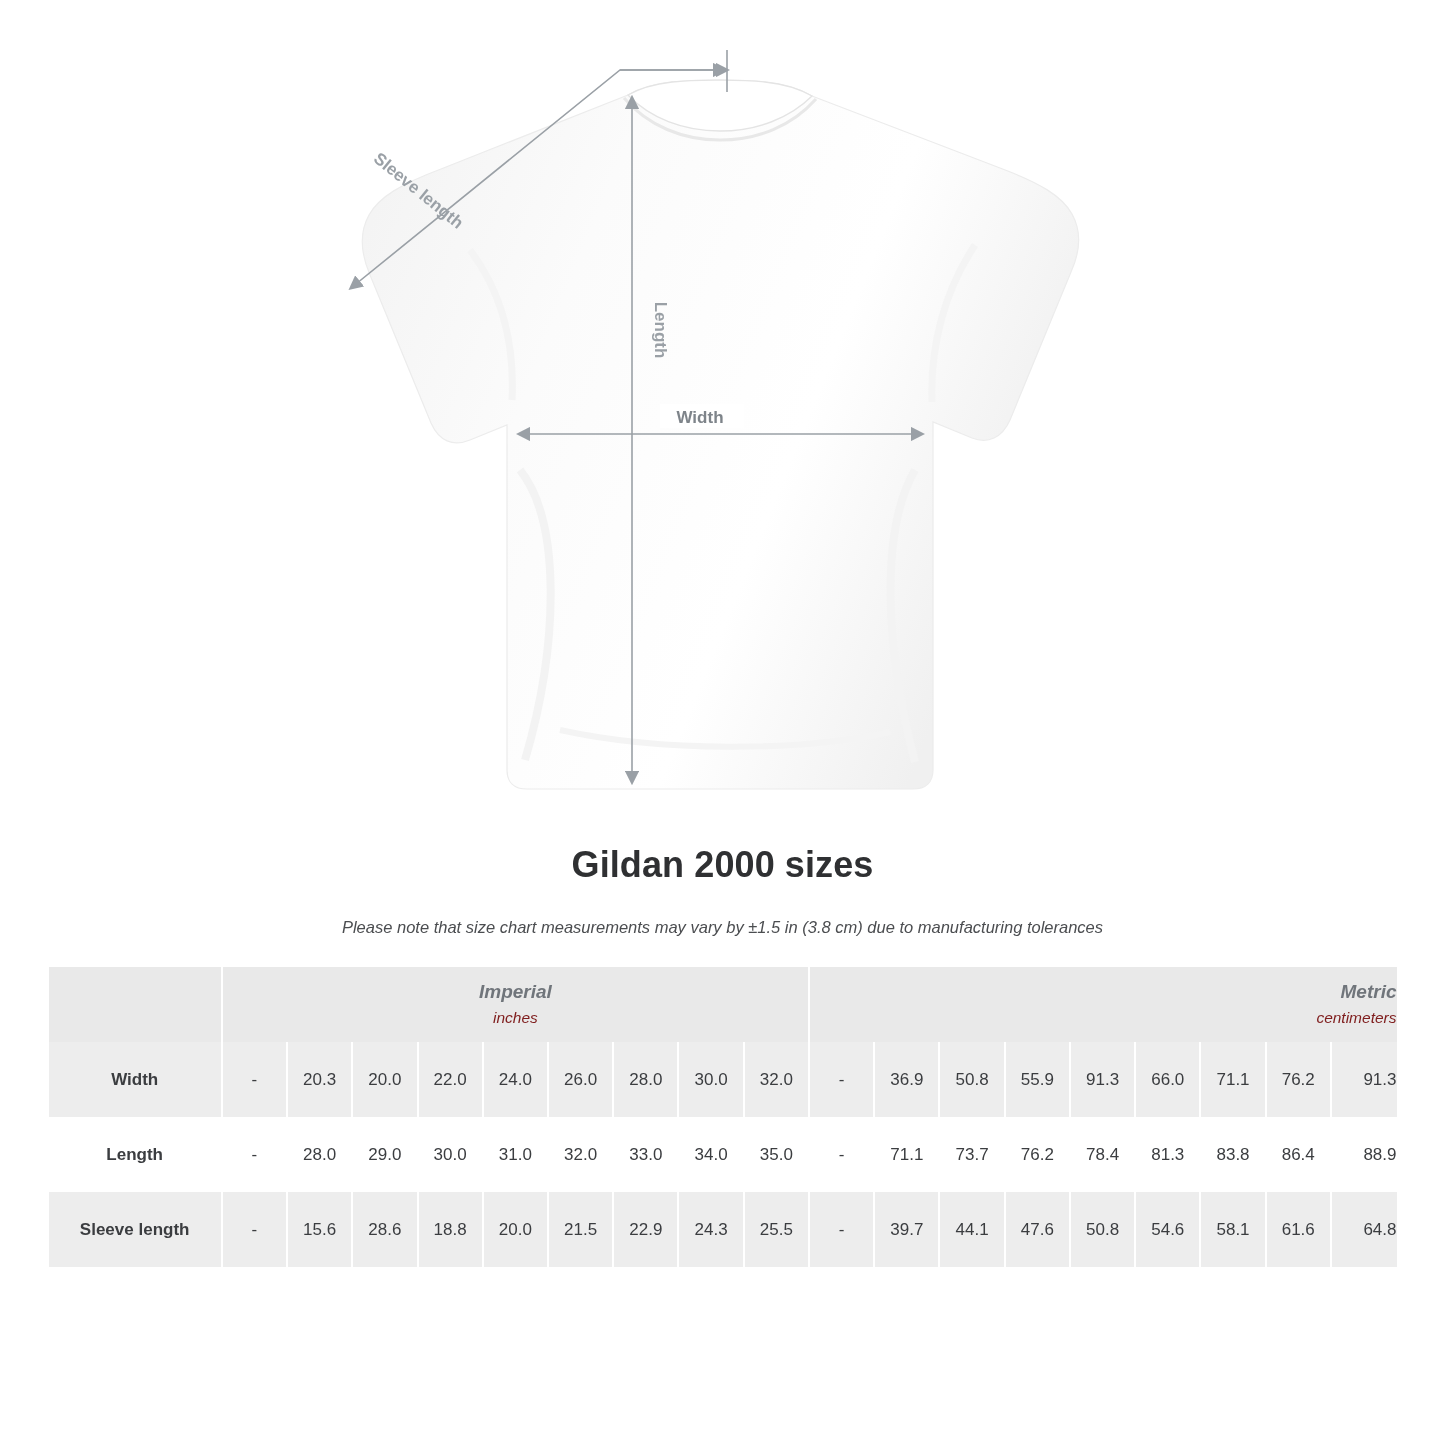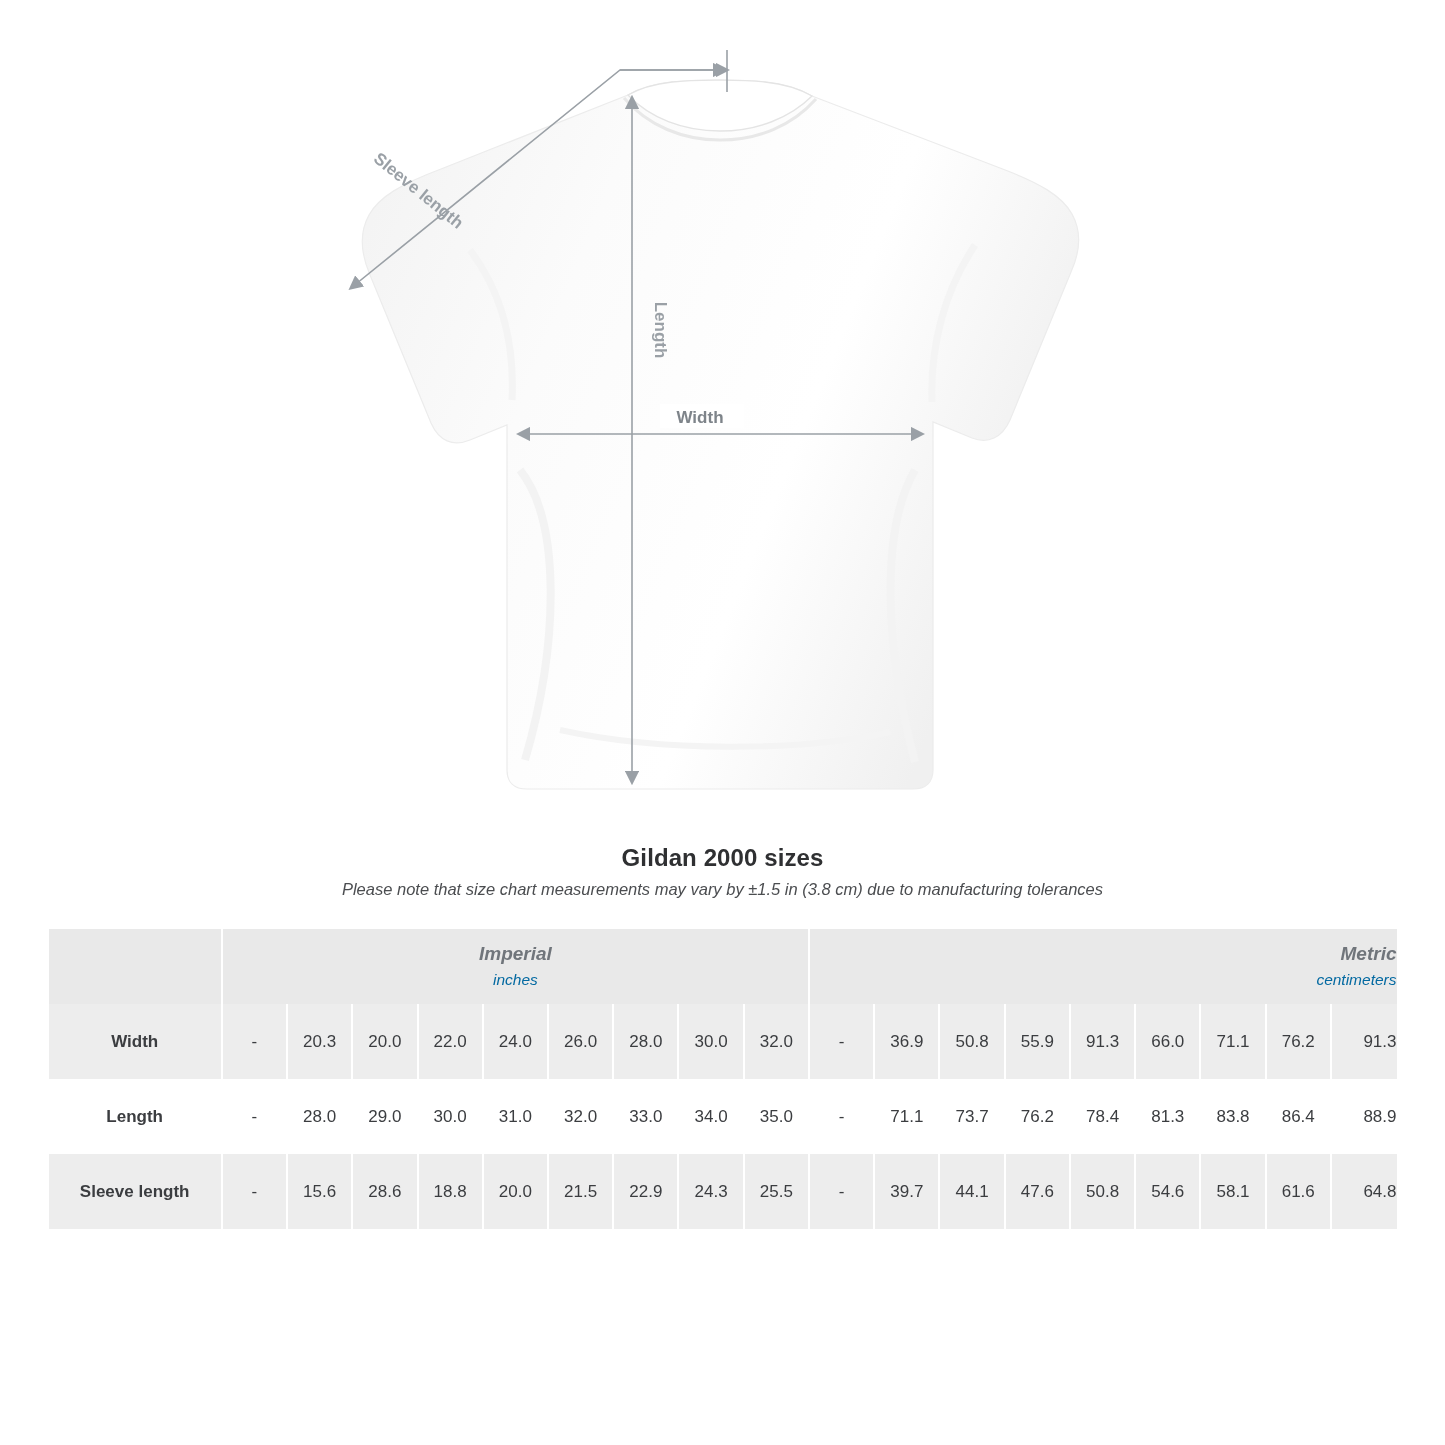--- a/index.html
+++ b/index.html
@@ -32,30 +32,30 @@
     top: 0;
     left: 0;
   }
 
   
   .title-block {
     text-align: center;
     margin-top: 14px;
   }
   .chart-title {
-    font-size: 24px;
+    font-size: 36px;
     font-weight: bold;
     color: #2f3032;
     letter-spacing: 0.1px;
   }
   .chart-note {
     font-size: 16.5px;
     font-style: italic;
     color: #4b4d50;
-    margin-top: 8px;
+    margin-top: 32px;
   }
 
   
   .table-wrap {
     margin: 30px auto 0 auto;
     width: 1348px;
   }
   table.size-table {
     border-collapse: collapse;
     width: 100%;
@@ -78,21 +78,21 @@
   .unit-name {
     font-size: 19px;
     font-style: italic;
     font-weight: bold;
     color: #70757b;
     line-height: 1.1;
   }
   .unit-sub {
     font-size: 15.5px;
     font-style: italic;
-    color: #0369a1;
+    color: #7f1d1d;
     margin-top: 7px;
   }
   .size-row td {
     background: #ffffff;
     font-weight: bold;
     font-size: 17px;
     color: #3b3d40;
     border-right: 1px solid #ffffff;
   }
   .row-alt td {

